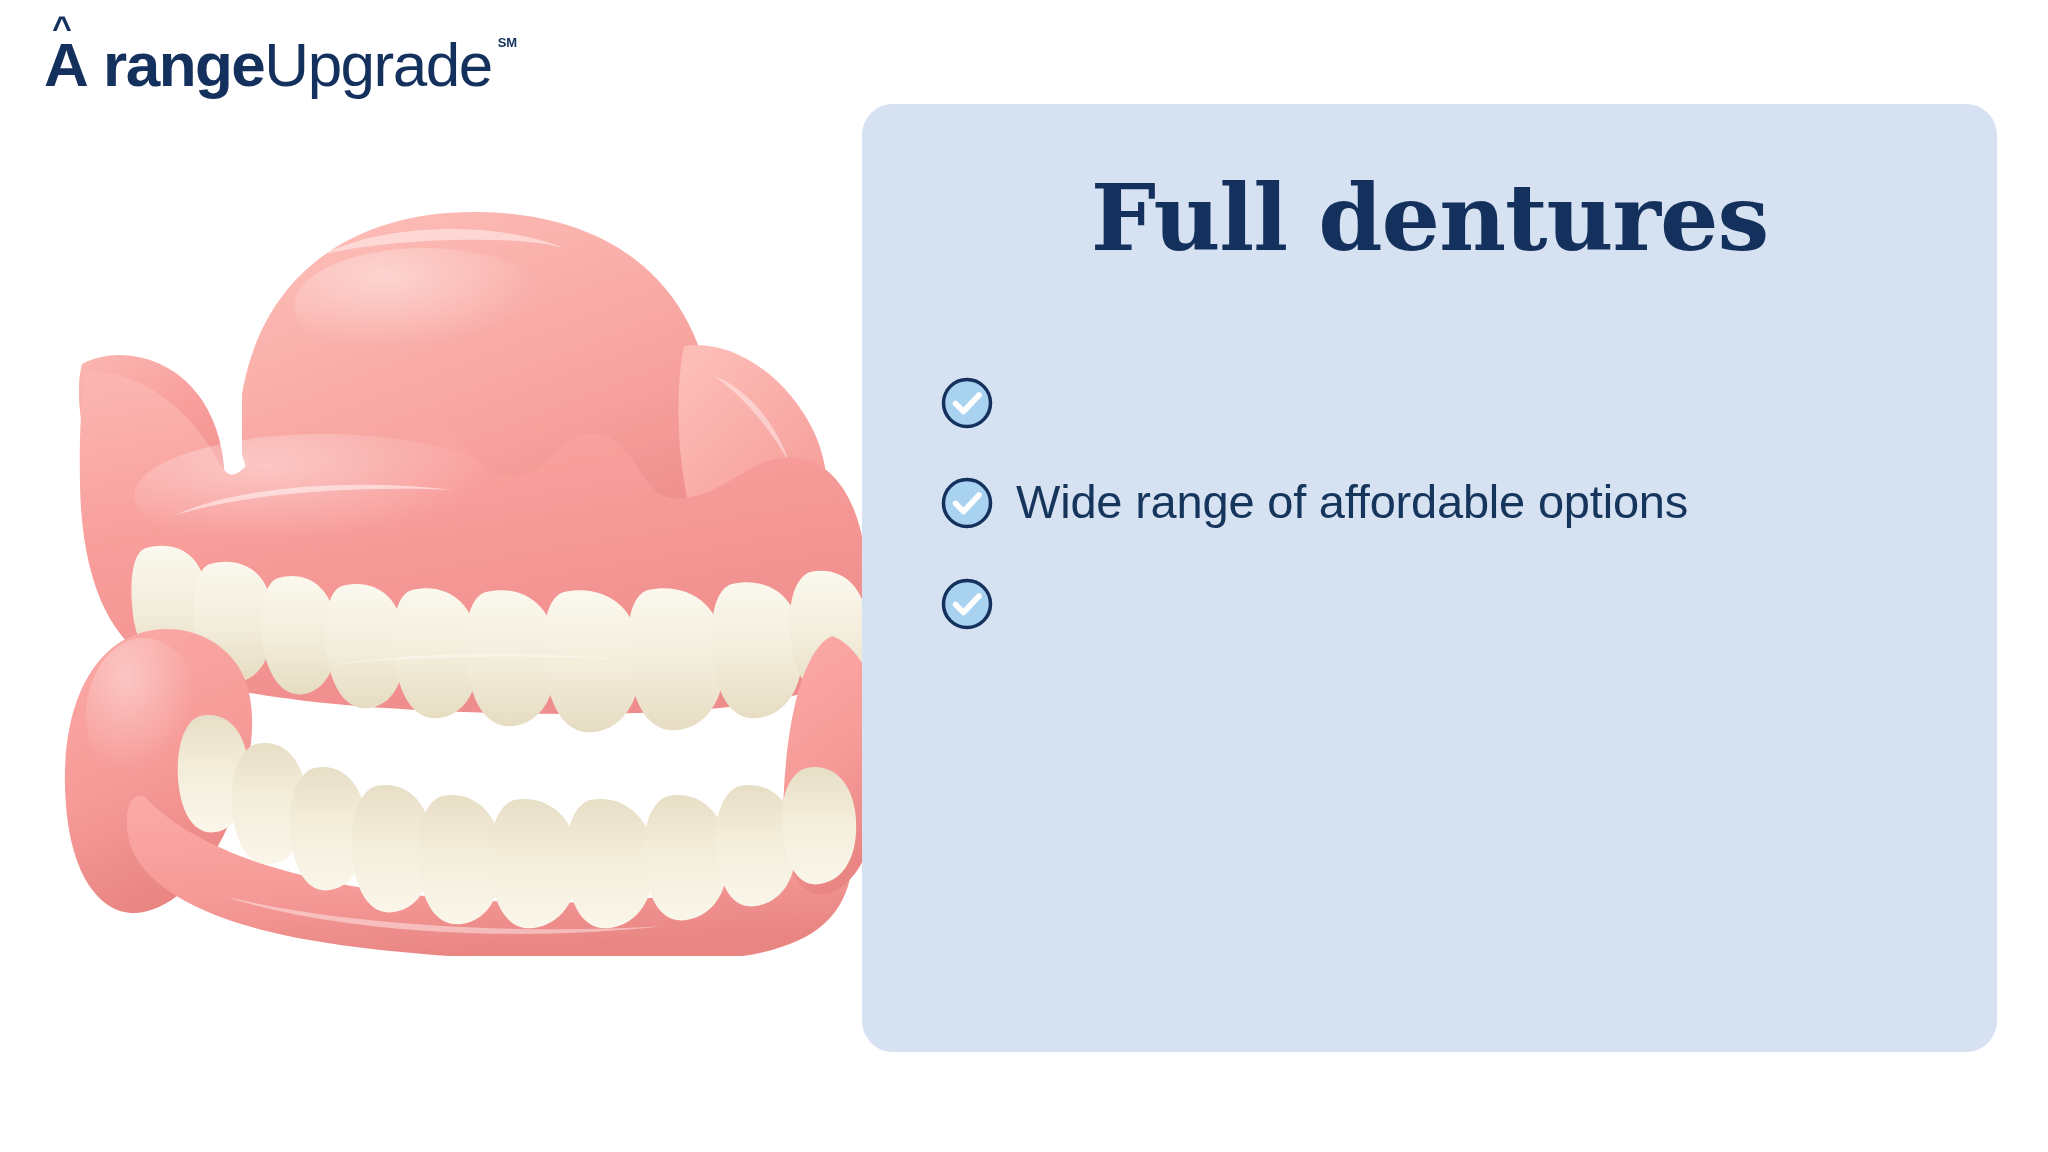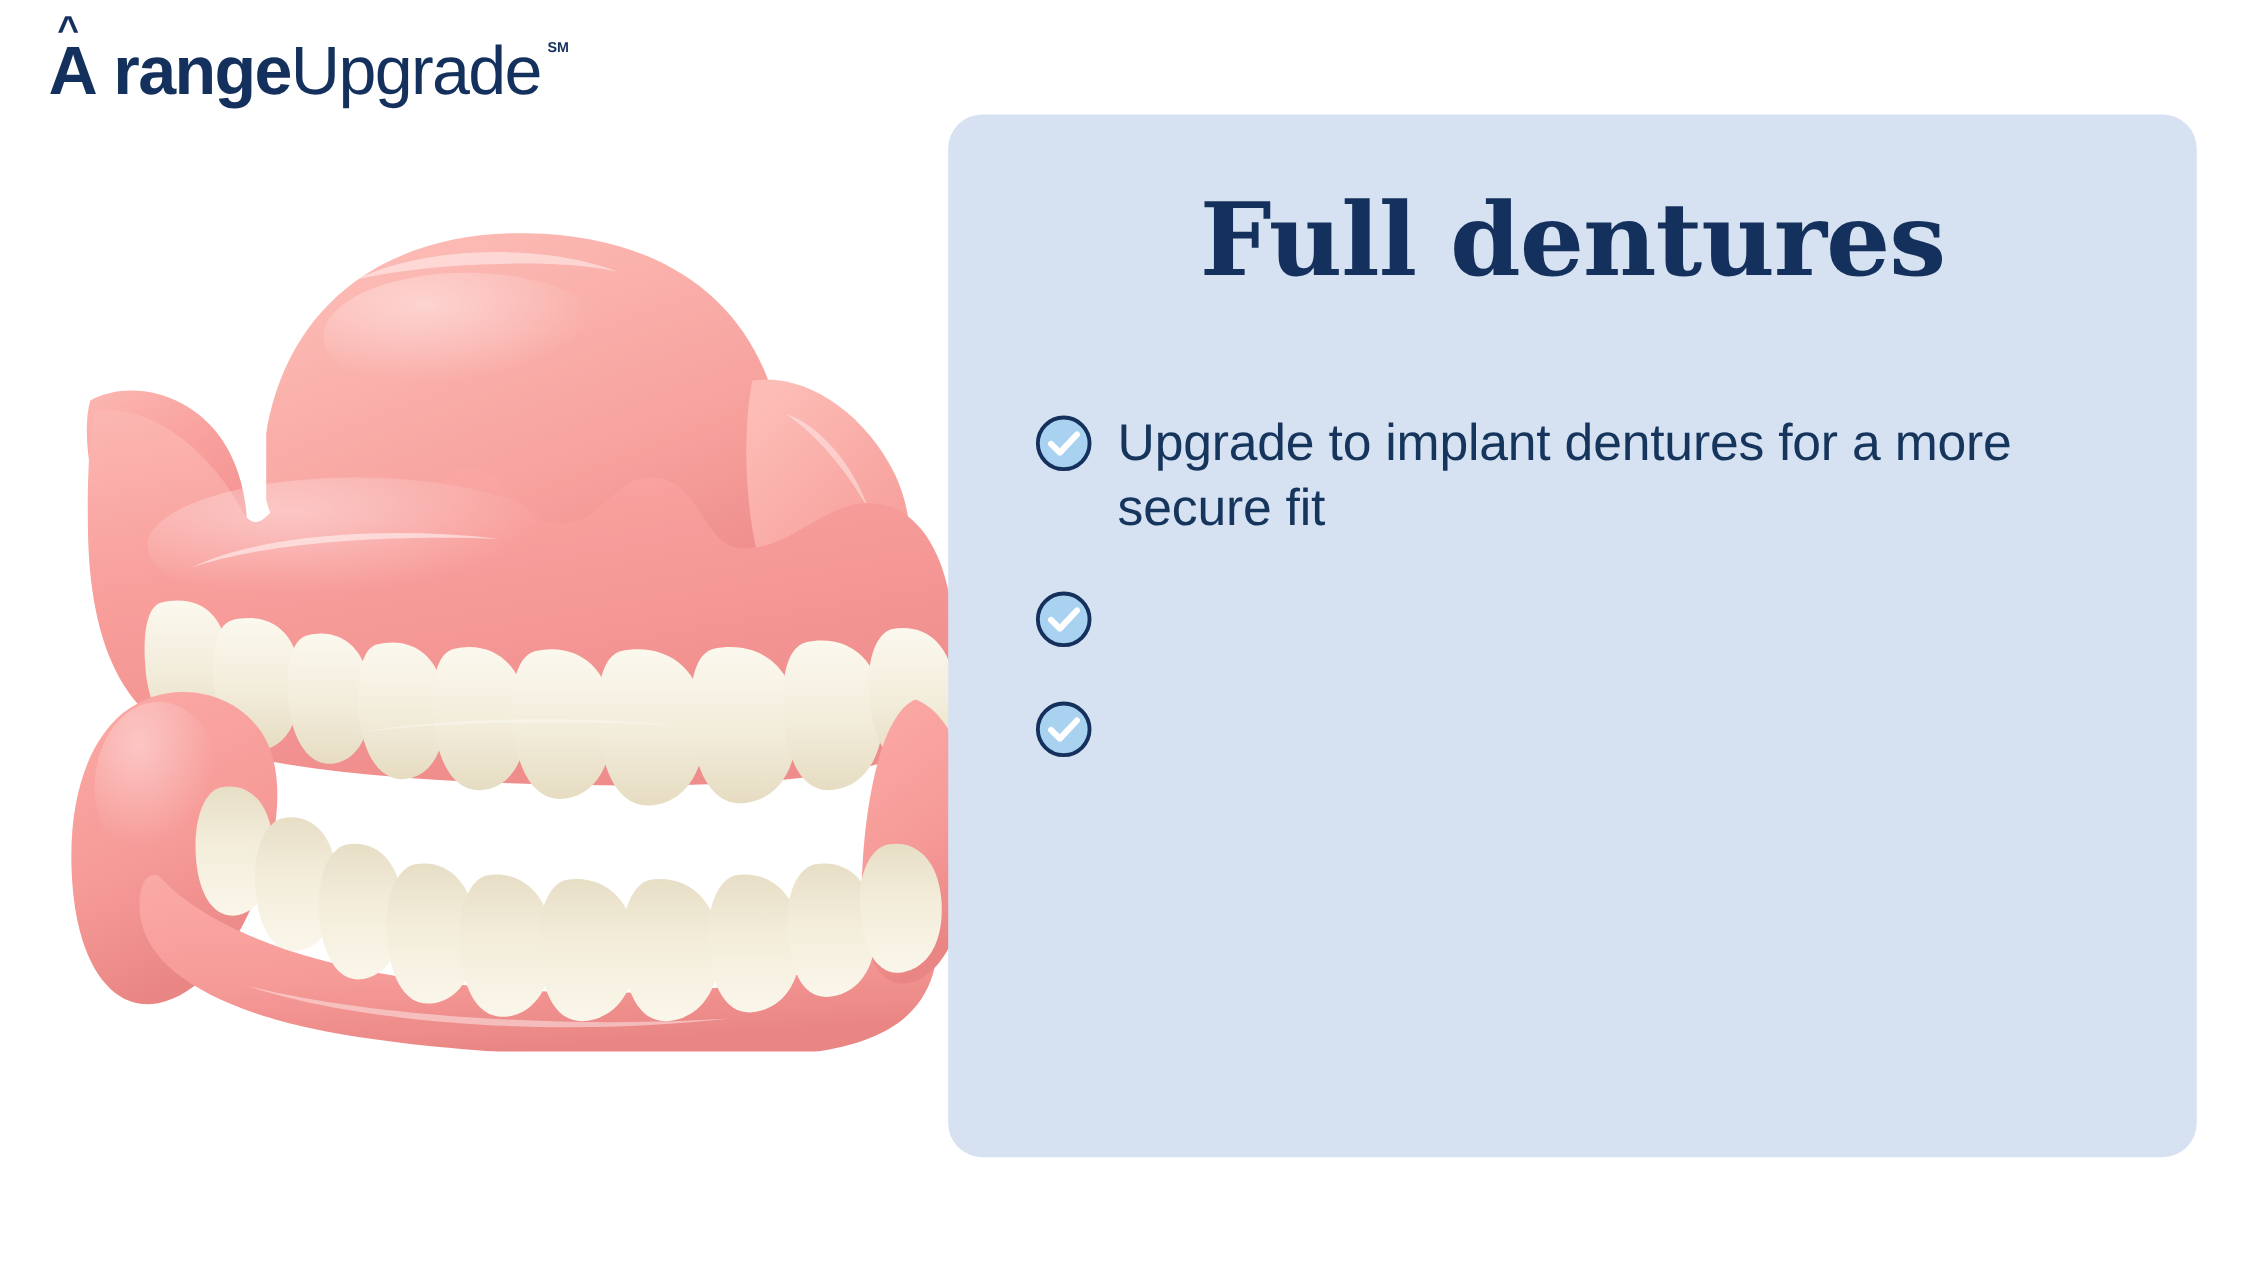--- a/index.html
+++ b/index.html
@@ -236,39 +236,39 @@
     <path d="M300 470 C380 460 500 458 600 464 C500 454 380 456 300 470 Z" fill="#ffffff" opacity="0.35"></path>
   </svg>
 </div>
 
 <div class="info-card">
 
   <div class="card-title">Full dentures</div>
 
   <div class="bullet-list">
 
-    <div class="bullet-row">
-      <span class="check-icon">
-        <svg viewBox="0 0 54 54" xmlns="http://www.w3.org/2000/svg">
-          <circle cx="27" cy="27" r="23.5" fill="#a8d2f0" stroke="#14305c" stroke-width="3.5"></circle>
-          <path d="M15.5 27.5 L23.5 35.5 L39 19" fill="none" stroke="#ffffff" stroke-width="5.5" stroke-linecap="round" stroke-linejoin="round"></path>
-        </svg>
-      </span>
-      <span class="bullet-text">Upgrade to implant dentures for a more secure fit</span>
-    </div>
 
     <div class="bullet-row">
       <span class="check-icon">
         <svg viewBox="0 0 54 54" xmlns="http://www.w3.org/2000/svg">
           <circle cx="27" cy="27" r="23.5" fill="#a8d2f0" stroke="#14305c" stroke-width="3.5"></circle>
           <path d="M15.5 27.5 L23.5 35.5 L39 19" fill="none" stroke="#ffffff" stroke-width="5.5" stroke-linecap="round" stroke-linejoin="round"></path>
         </svg>
       </span>
     </div>
 
+    <div class="bullet-row">
+      <span class="check-icon">
+        <svg viewBox="0 0 54 54" xmlns="http://www.w3.org/2000/svg">
+          <circle cx="27" cy="27" r="23.5" fill="#a8d2f0" stroke="#14305c" stroke-width="3.5"></circle>
+          <path d="M15.5 27.5 L23.5 35.5 L39 19" fill="none" stroke="#ffffff" stroke-width="5.5" stroke-linecap="round" stroke-linejoin="round"></path>
+        </svg>
+      </span>
+      <span class="bullet-text">Wide range of affordable options</span>
+    </div>
 
     <div class="bullet-row">
       <span class="check-icon">
         <svg viewBox="0 0 54 54" xmlns="http://www.w3.org/2000/svg">
           <circle cx="27" cy="27" r="23.5" fill="#a8d2f0" stroke="#14305c" stroke-width="3.5"></circle>
           <path d="M15.5 27.5 L23.5 35.5 L39 19" fill="none" stroke="#ffffff" stroke-width="5.5" stroke-linecap="round" stroke-linejoin="round"></path>
         </svg>
       </span>
     </div>
 

